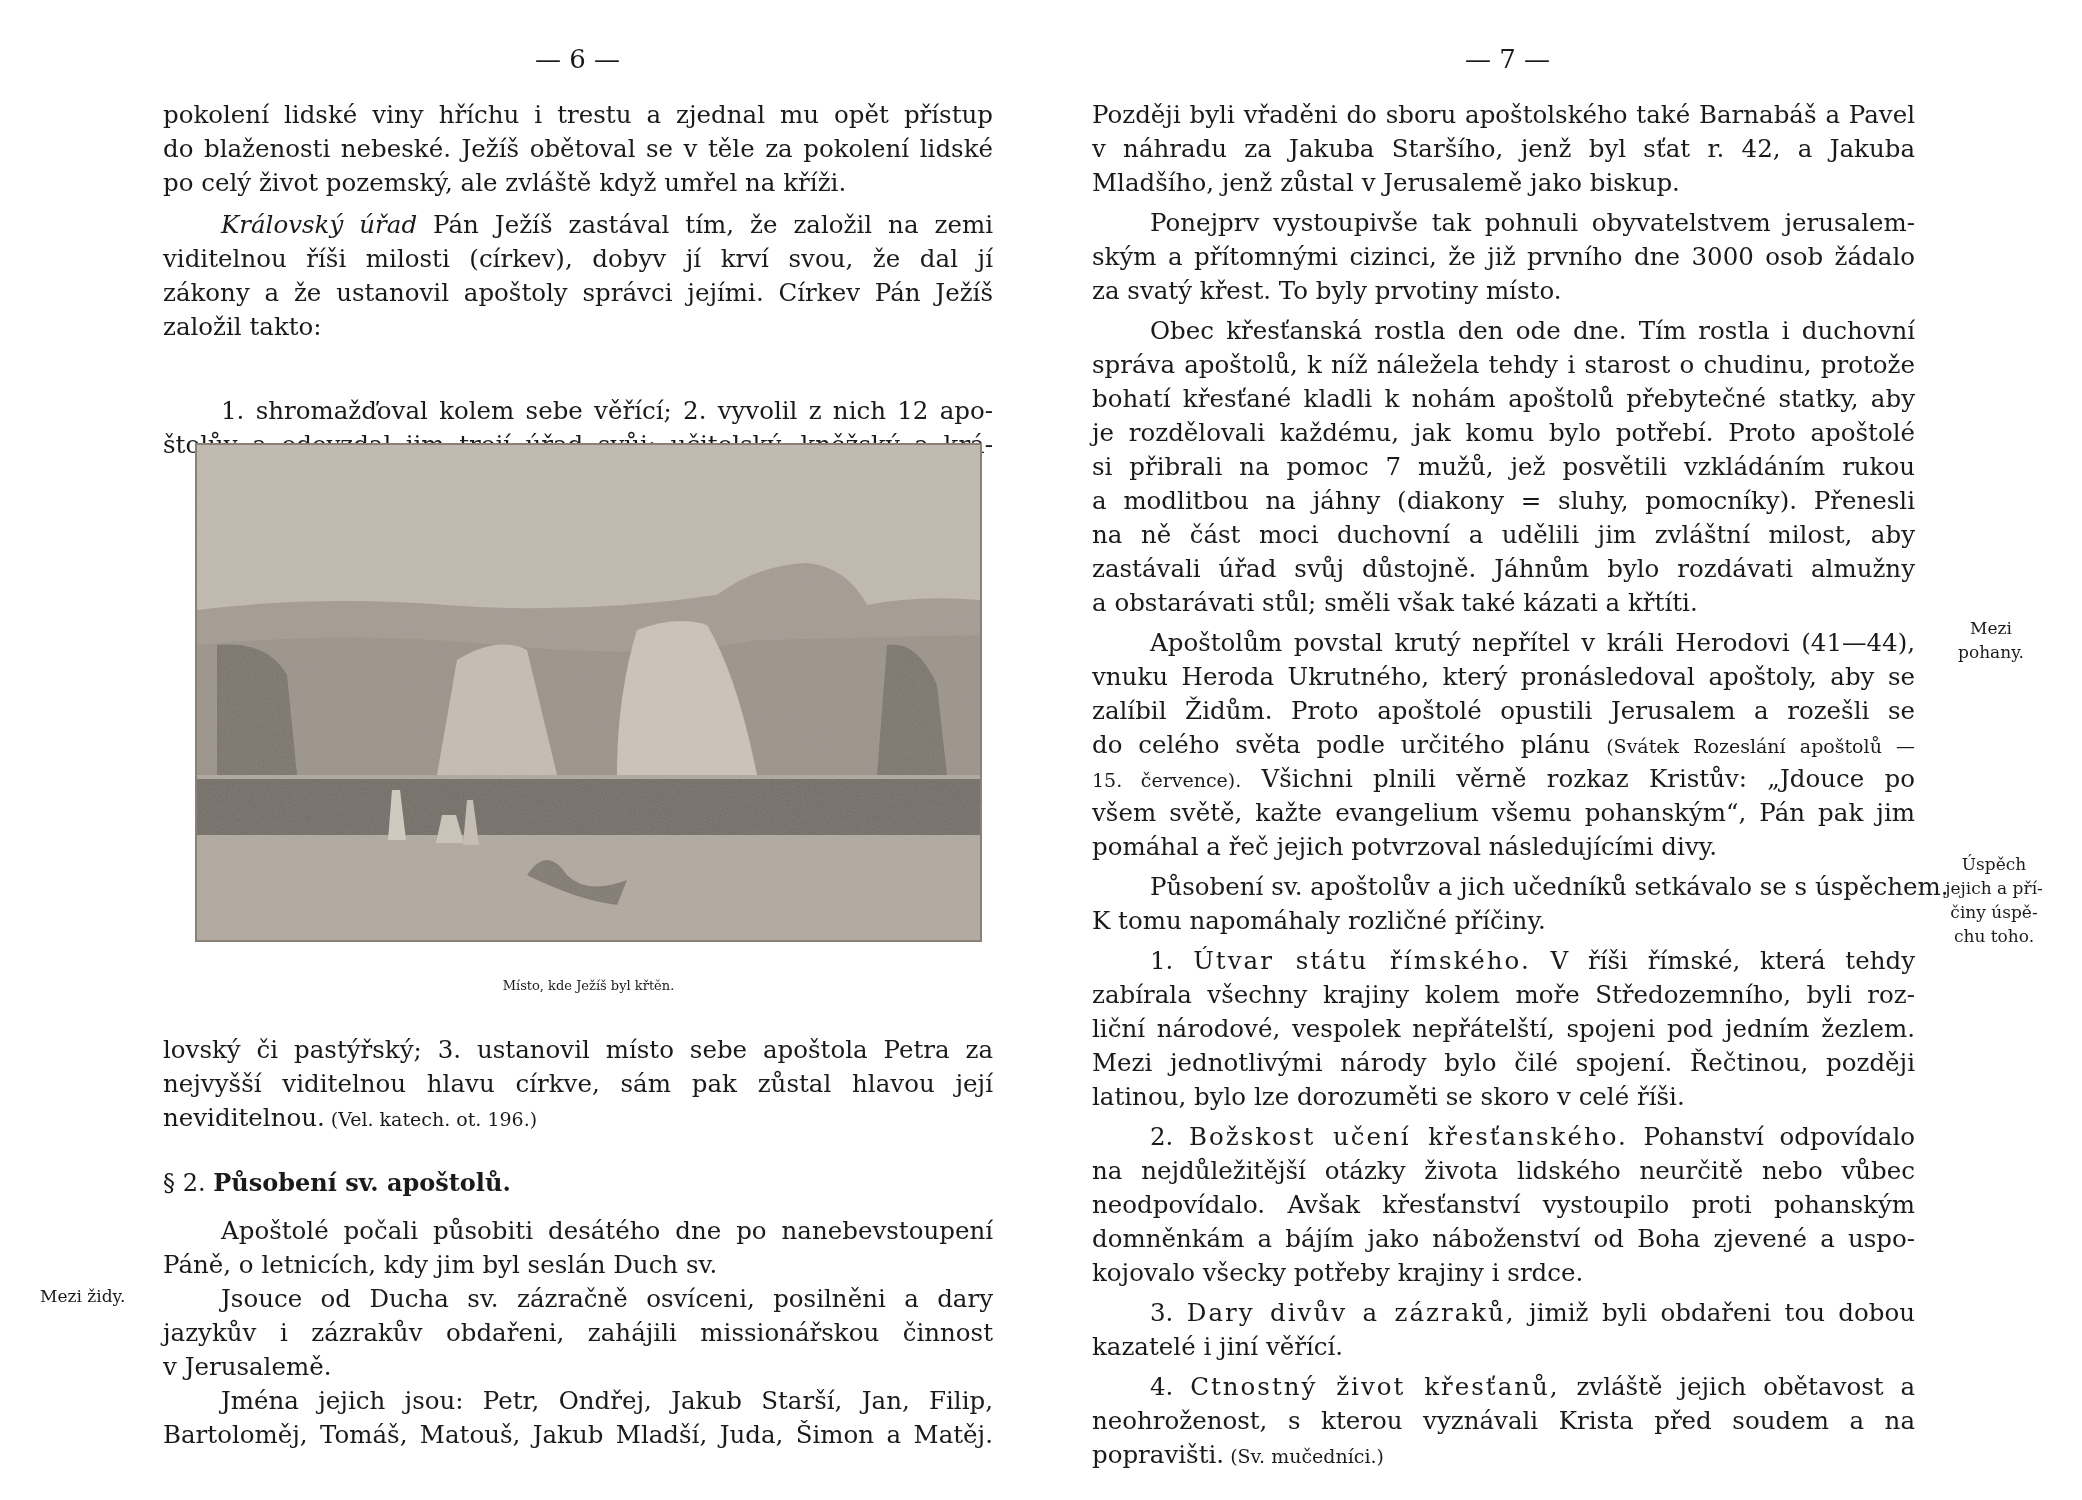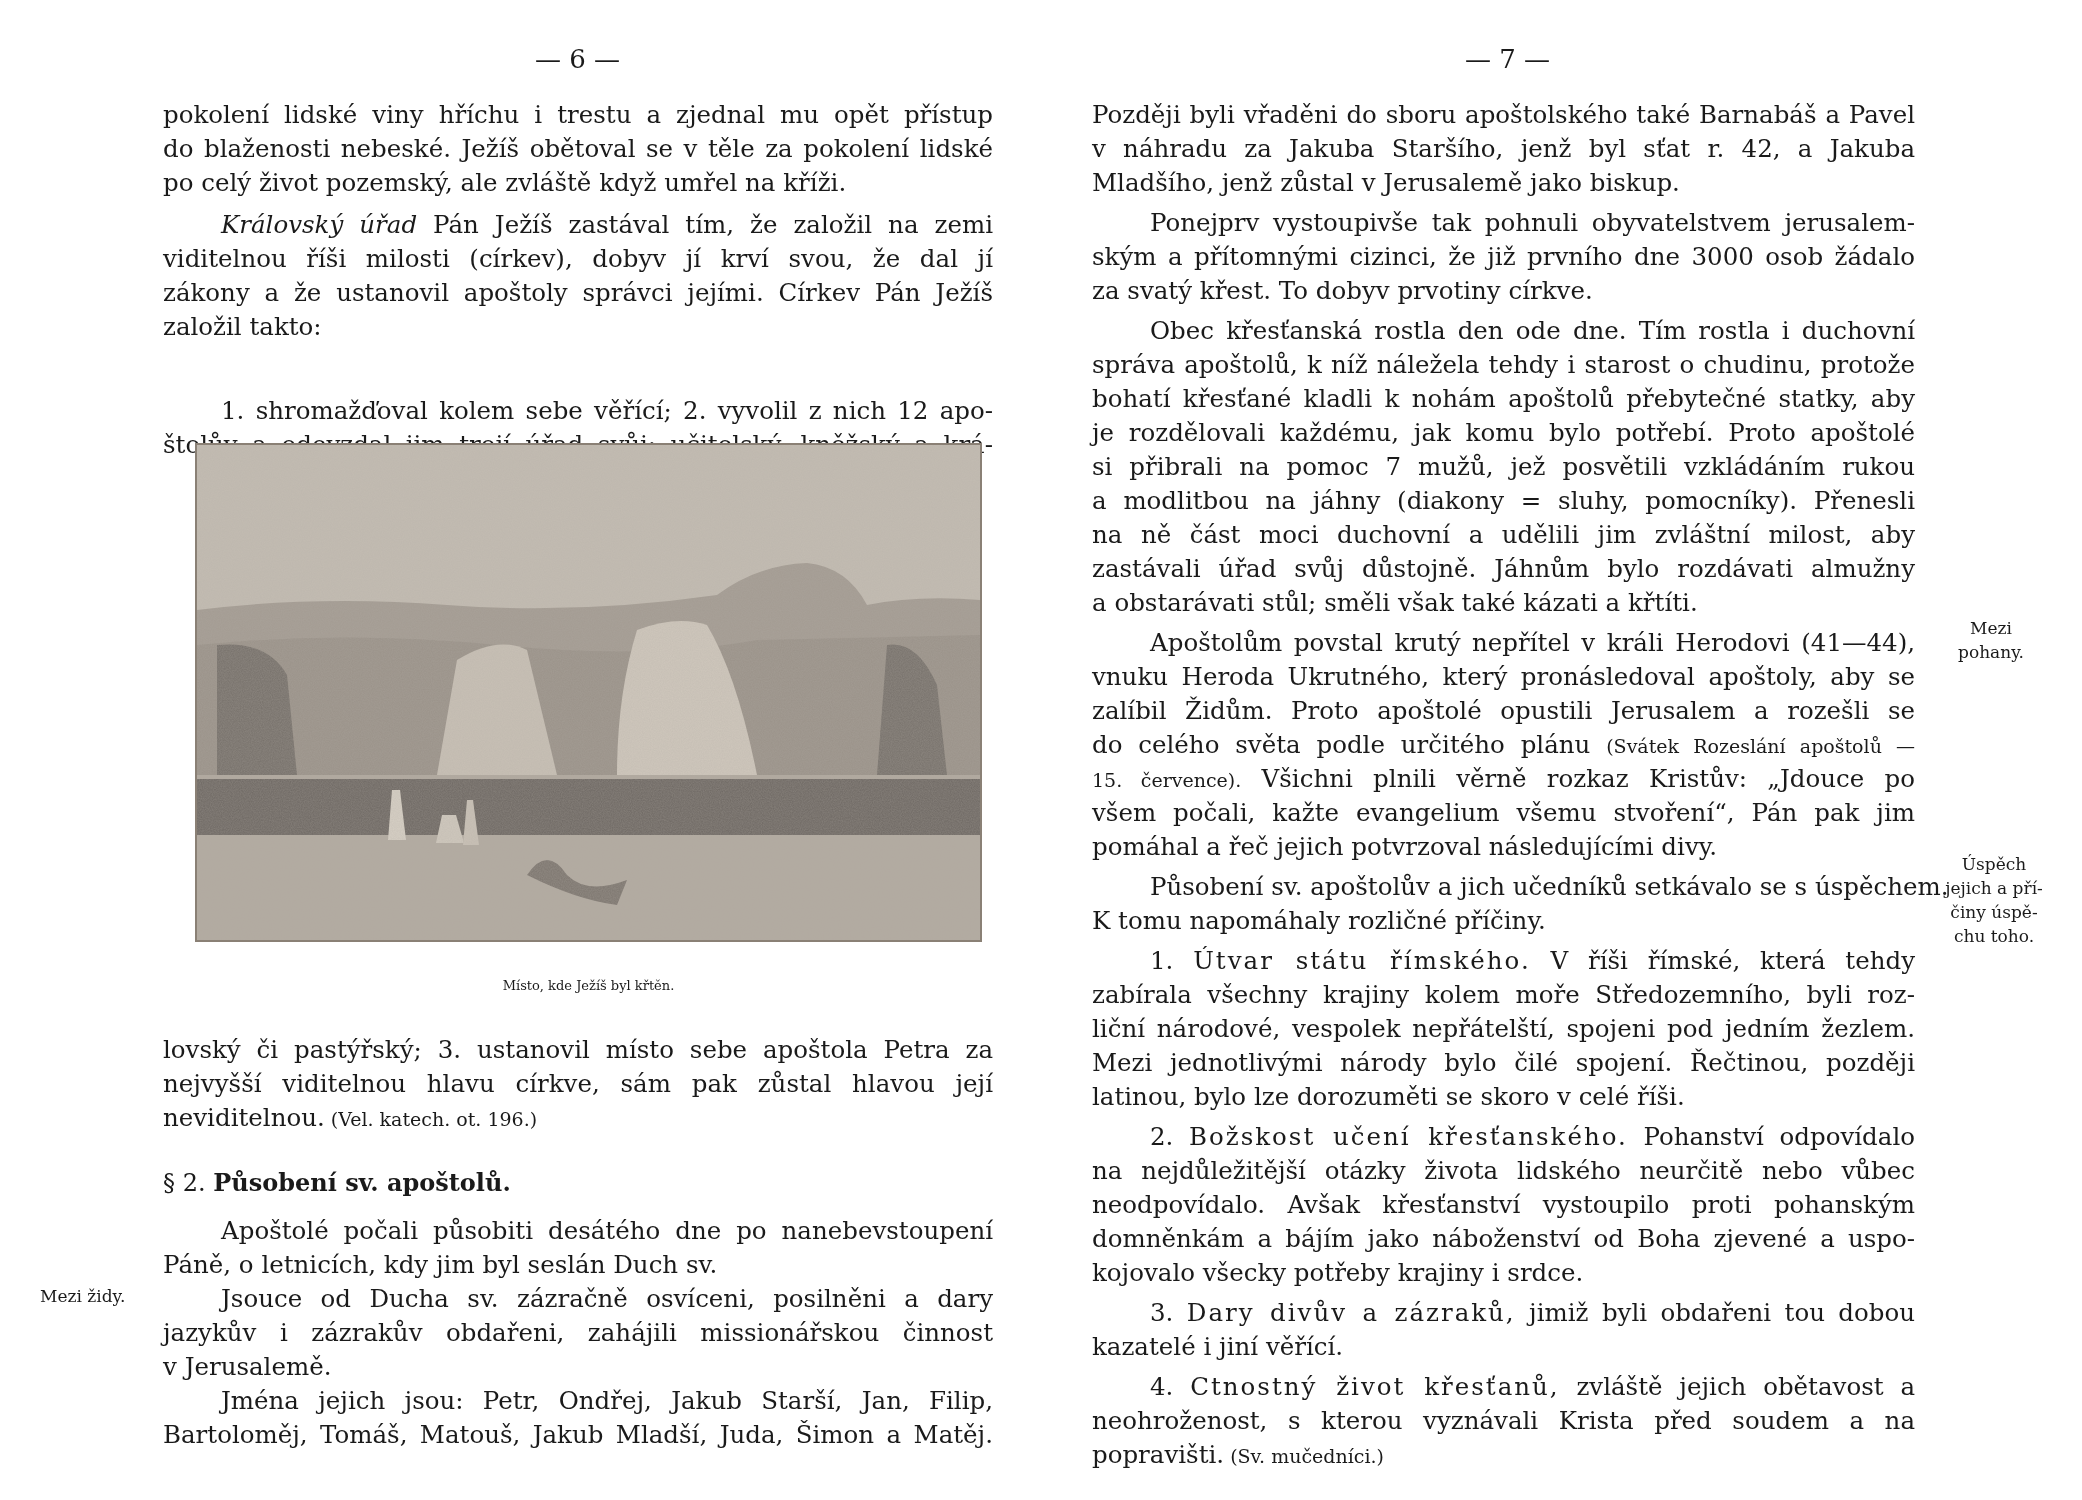--- a/index.html
+++ b/index.html
@@ -104,38 +104,38 @@
 <div class="page right">
   <div class="pnum" style="left:424px;">— 7 —</div>
 
   <div class="body" style="left:51px; top:98px; width:823px;">
     <span class="ln">Později byli vřaděni do sboru apoštolského také Barnabáš a Pavel</span>
     <span class="ln">v náhradu za Jakuba Staršího, jenž byl sťat r. 42, a Jakuba</span>
     <span class="ln last">Mladšího, jenž zůstal v Jerusalemě jako biskup.</span>
     <span class="gap"></span>
     <span class="ln ind">Ponejprv vystoupivše tak pohnuli obyvatelstvem jerusalem-</span>
     <span class="ln">ským a přítomnými cizinci, že již prvního dne 3000 osob žádalo</span>
-    <span class="ln last">za svatý křest. To dobyv prvotiny církve.</span>
+    <span class="ln last">za svatý křest. To byly prvotiny místo.</span>
     <span class="gap"></span>
     <span class="ln ind">Obec křesťanská rostla den ode dne. Tím rostla i duchovní</span>
     <span class="ln">správa apoštolů, k níž náležela tehdy i starost o chudinu, protože</span>
     <span class="ln">bohatí křesťané kladli k nohám apoštolů přebytečné statky, aby</span>
     <span class="ln">je rozdělovali každému, jak komu bylo potřebí. Proto apoštolé</span>
     <span class="ln">si přibrali na pomoc 7 mužů, jež posvětili vzkládáním rukou</span>
     <span class="ln">a modlitbou na jáhny (diakony = sluhy, pomocníky). Přenesli</span>
     <span class="ln">na ně část moci duchovní a udělili jim zvláštní milost, aby</span>
     <span class="ln">zastávali úřad svůj důstojně. Jáhnům bylo rozdávati almužny</span>
     <span class="ln last">a obstarávati stůl; směli však také kázati a křtíti.</span>
     <span class="gap"></span>
     <span class="ln ind">Apoštolům povstal krutý nepřítel v králi Herodovi (41—44),</span>
     <span class="ln">vnuku Heroda Ukrutného, který pronásledoval apoštoly, aby se</span>
     <span class="ln">zalíbil Židům. Proto apoštolé opustili Jerusalem a rozešli se</span>
     <span class="ln"><span>do celého světa podle určitého plánu </span><span class="sm">(Svátek Rozeslání apoštolů —</span></span>
     <span class="ln"><span class="sm">15. července).</span><span> Všichni plnili věrně rozkaz Kristův: „Jdouce po</span></span>
-    <span class="ln">všem počali, kažte evangelium všemu stvoření“, Pán pak jim</span>
+    <span class="ln">všem světě, kažte evangelium všemu pohanským“, Pán pak jim</span>
     <span class="ln last">pomáhal a řeč jejich potvrzoval následujícími divy.</span>
     <span class="gap"></span>
     <span class="ln ind">Působení sv. apoštolův a jich učedníků setkávalo se s úspěchem.</span>
     <span class="ln last">K tomu napomáhaly rozličné příčiny.</span>
     <span class="gap"></span>
     <span class="ln ind"><span>1. </span><span class="spaced">Útvar státu římského.</span><span> V říši římské, která tehdy</span></span>
     <span class="ln">zabírala všechny krajiny kolem moře Středozemního, byli roz-</span>
     <span class="ln">liční národové, vespolek nepřátelští, spojeni pod jedním žezlem.</span>
     <span class="ln">Mezi jednotlivými národy bylo čilé spojení. Řečtinou, později</span>
     <span class="ln last">latinou, bylo lze dorozuměti se skoro v celé říši.</span>

